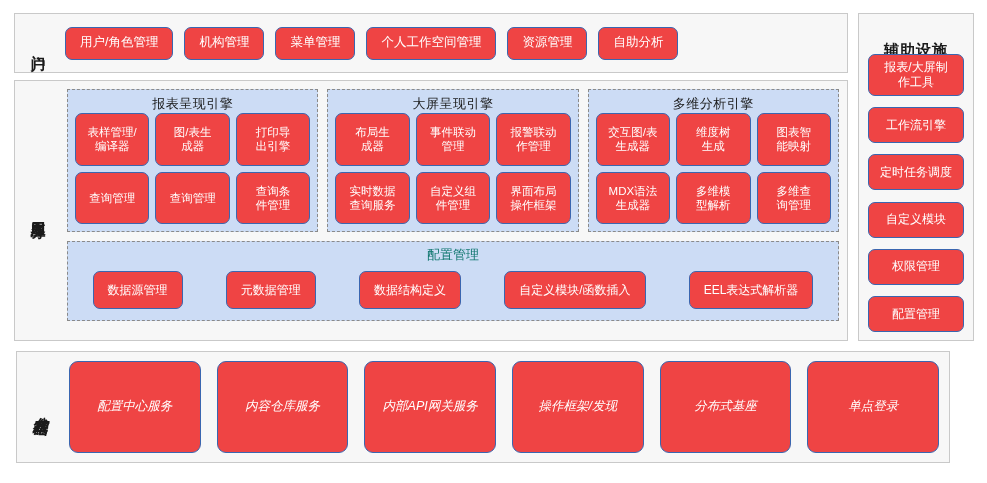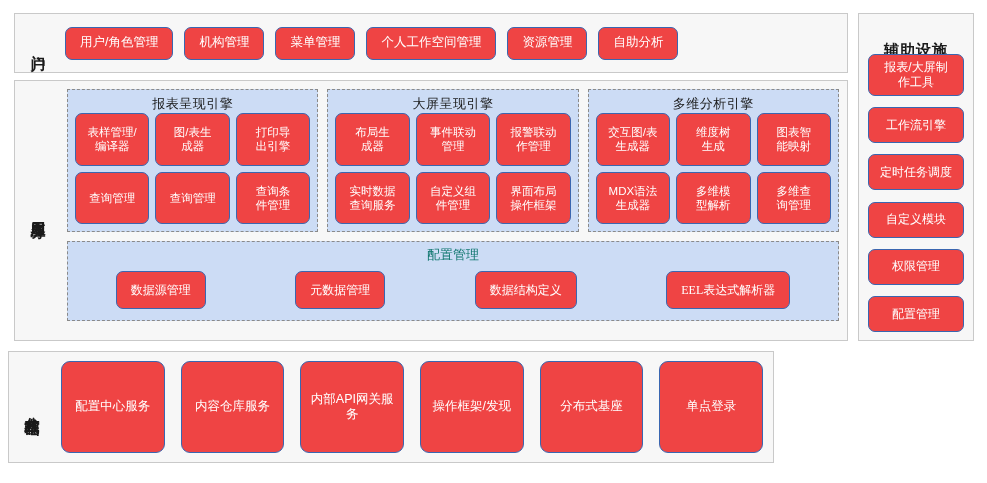--- a/index.html
+++ b/index.html
@@ -117,24 +117,24 @@
     color: #0f766e;
     margin-bottom: 4px;
   }
   #config-row {
     flex: 1 1 auto;
     display: flex;
     align-items: center;
     justify-content: space-around;
     gap: 10px;
   }
-  #config-row .chip { height: 38px; padding: 0 14px; font-size: 12px; flex: 0 0 auto; font-family: Liberation Serif, serif; }
-
-  
-  #dist-panel { left: 8px; top: 351px; width: 766px; height: 112px; }
+  #config-row .chip { height: 38px; padding: 0 14px; font-size: 12px; flex: 0 0 auto; }
+
+  
+  #dist-panel { left: 16px; top: 351px; width: 934px; height: 112px; font-style: italic; }
   #dist-row {
     position: absolute;
     left: 52px; top: 9px; right: 10px; bottom: 9px;
     display: flex;
     align-items: stretch;
     gap: 16px;
   }
   #dist-row .chip { flex: 1 1 0; font-size: 12.5px; border-radius: 9px; }
 
   
@@ -234,20 +234,21 @@
         </div>
 
       </div>
 
       <div id="config-block">
         <div id="config-title">配置管理</div>
         <div id="config-row">
           <div class="chip">数据源管理</div>
           <div class="chip">元数据管理</div>
           <div class="chip">数据结构定义</div>
+          <div class="chip">自定义模块/函数插入</div>
           <div class="chip">EEL表达式解析器</div>
         </div>
       </div>
 
     </div>
   </div>
 
   <div class="panel" id="dist-panel">
     <div class="band-label">分布式基础</div>
     <div id="dist-row">

